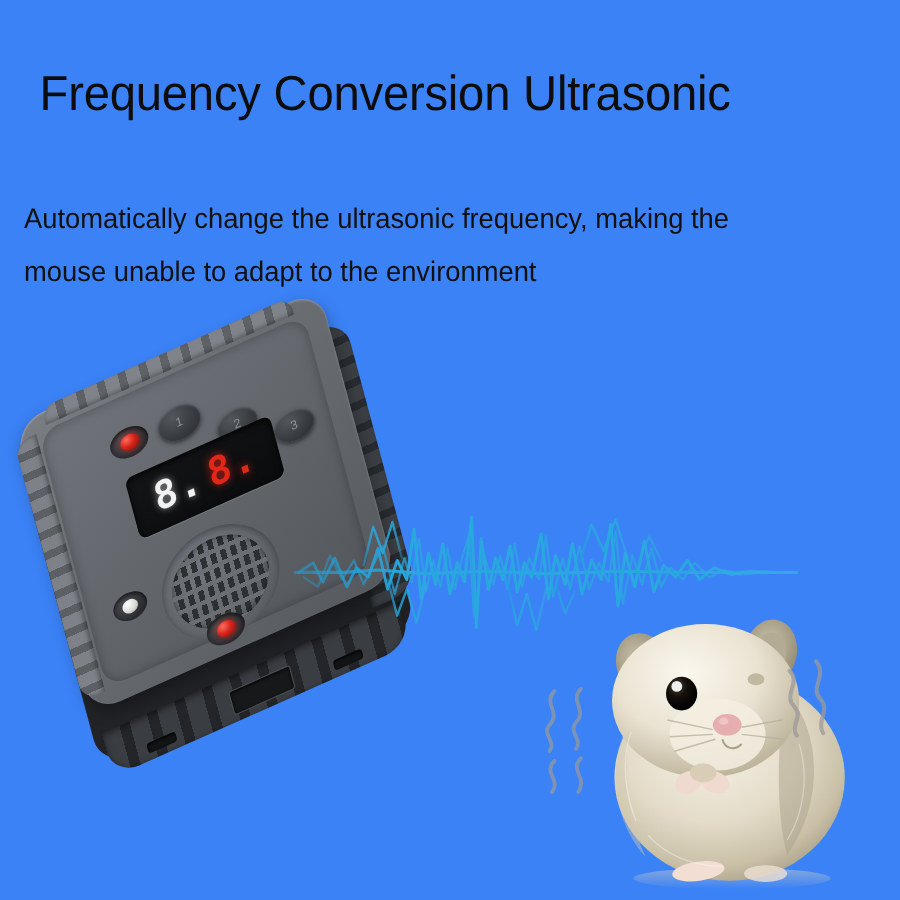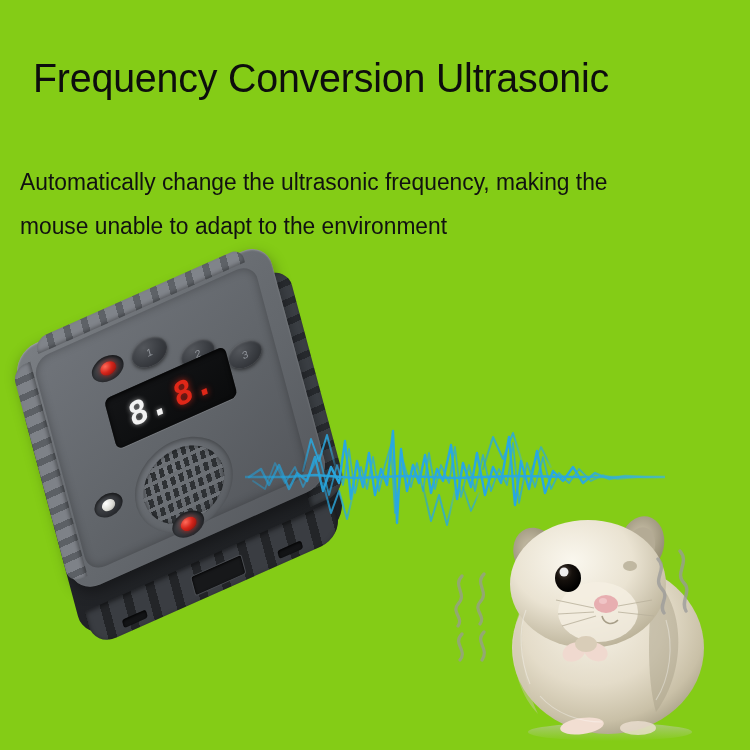--- a/index.html
+++ b/index.html
@@ -4,21 +4,21 @@
 <title>Frequency Conversion Ultrasonic</title>
 <style>
   html,body{margin:0;padding:0;}
   body{
     width:750px;height:750px;
     background:#dededd;
     font-family:"Liberation Sans","DejaVu Sans",sans-serif;
     overflow:hidden;
     position:relative;
   }
-  #page{position:relative;width:750px;height:750px;overflow:hidden;background:#84cc16;}
+  #page{position:relative;width:750px;height:750px;overflow:hidden;background:#3b82f6;}
 
   
   .title{
     position:absolute;left:33px;top:53px;
     font-size:41px;line-height:50px;
     letter-spacing:-0.2px;
     color:#0d0d0d;
     font-weight:400;
     transform:scaleX(0.96);
     transform-origin:left center;

